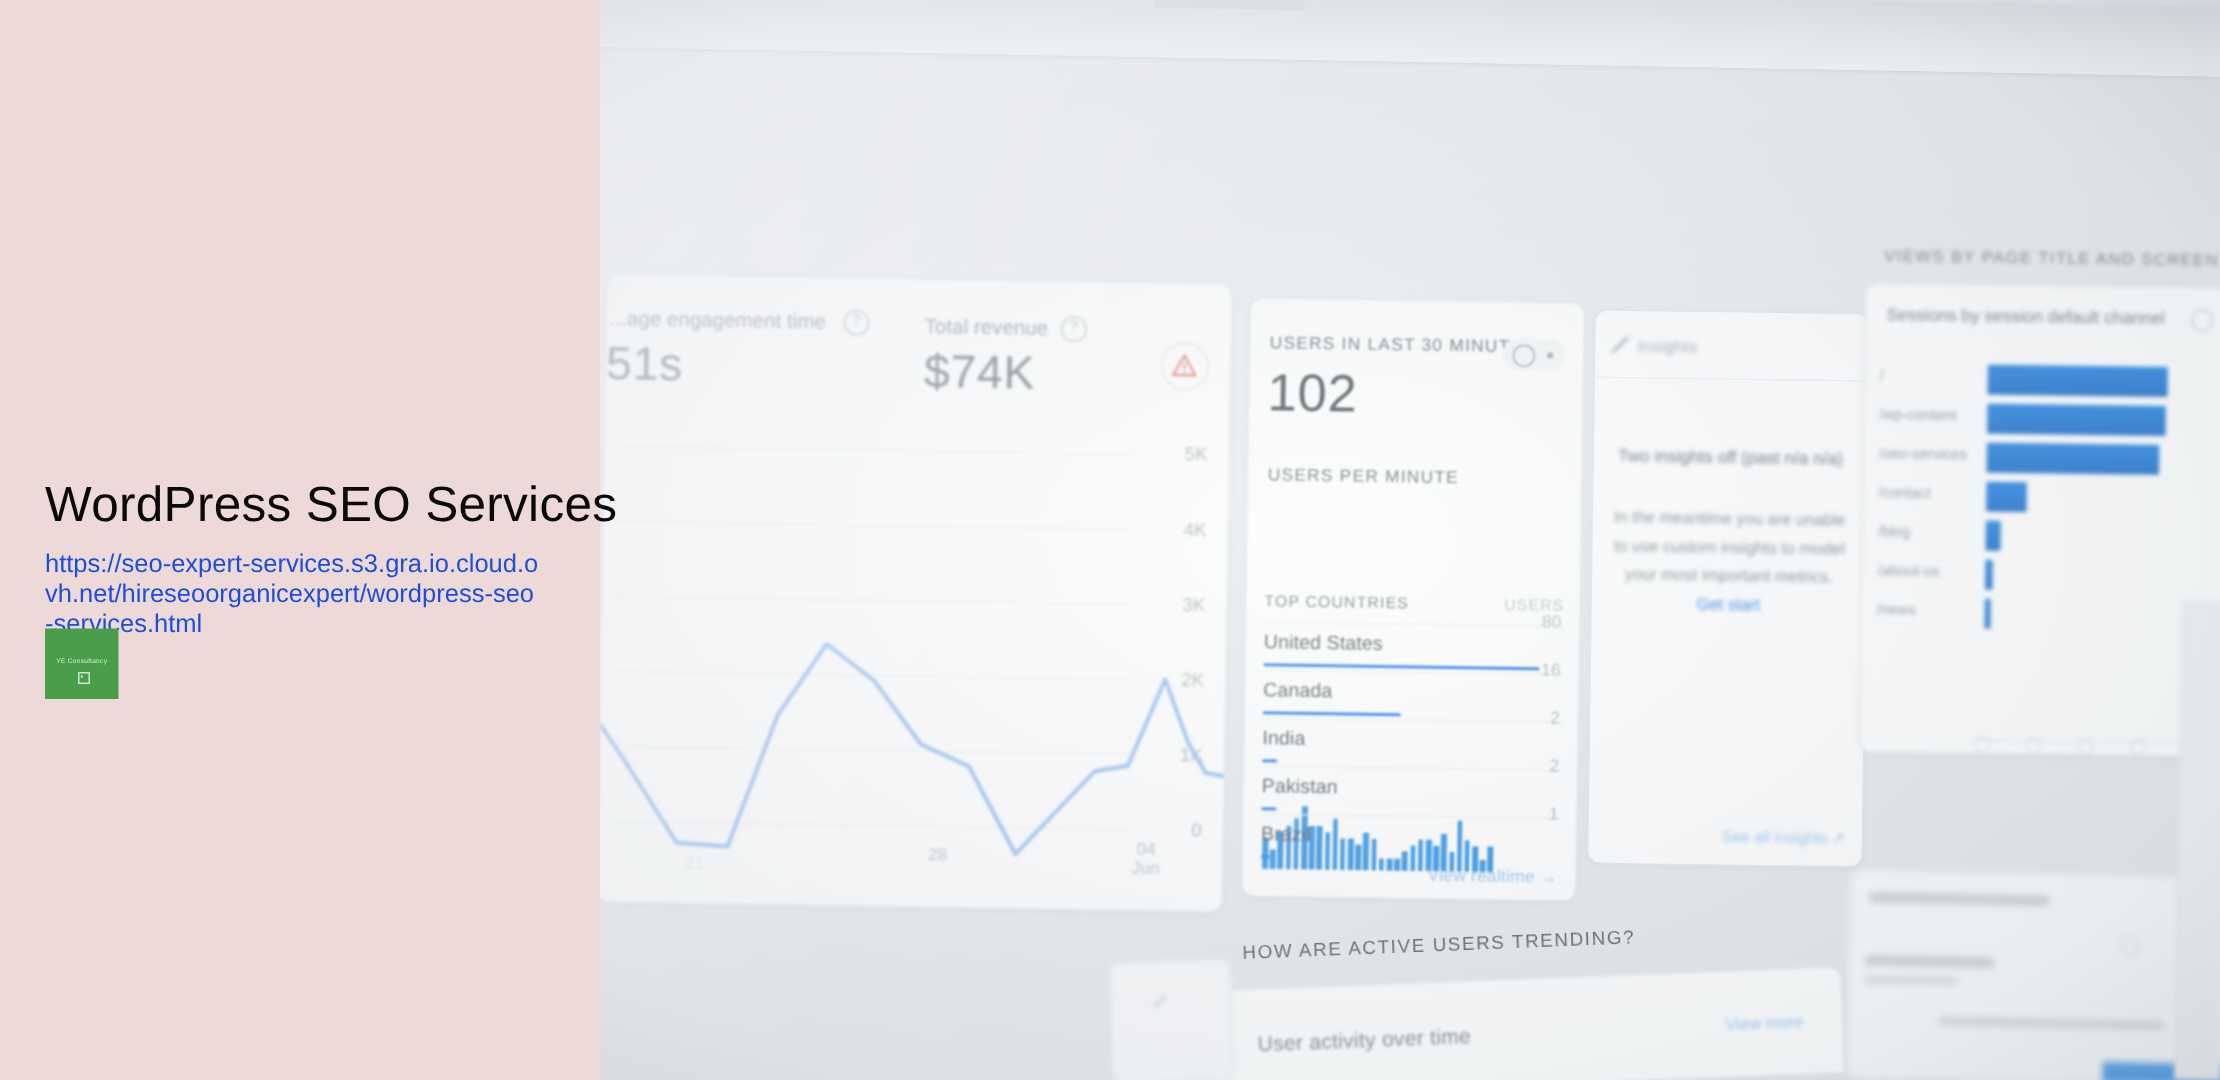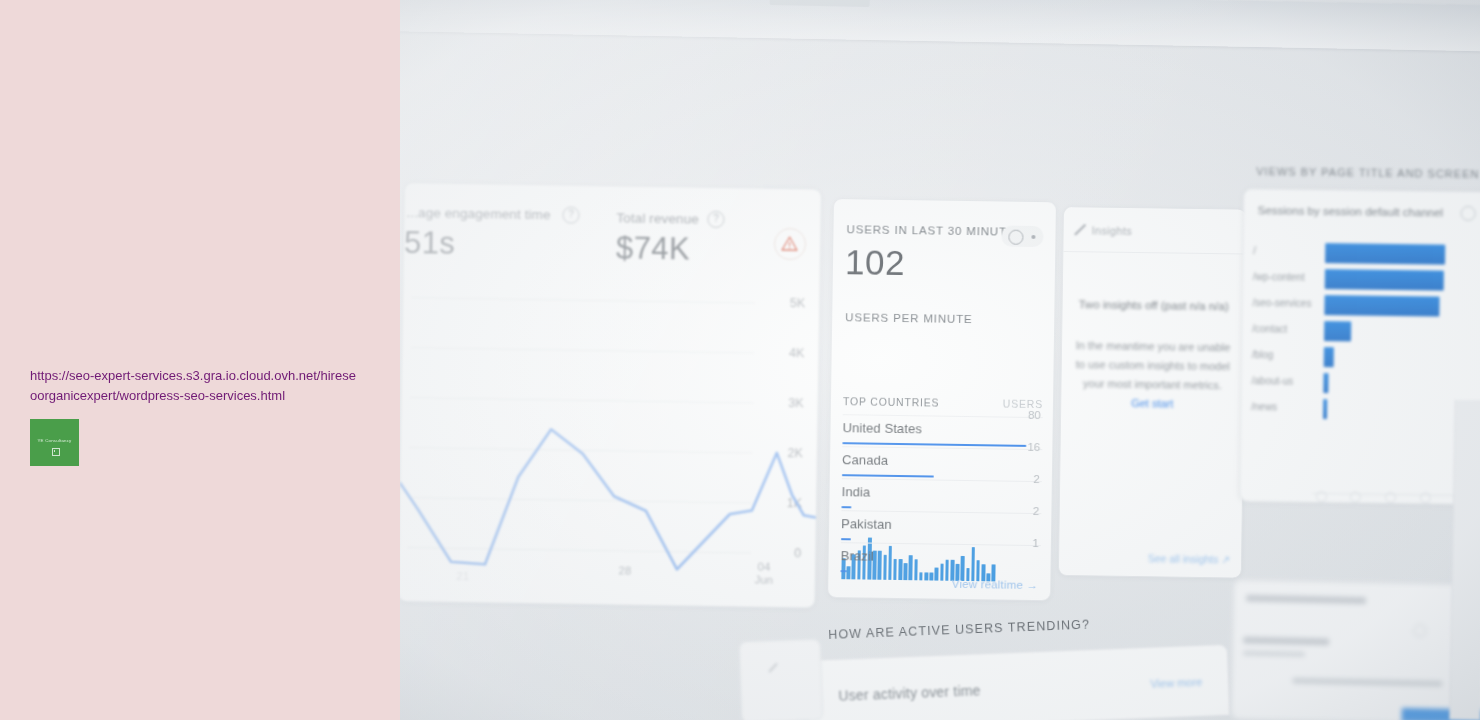--- a/index.html
+++ b/index.html
@@ -234,21 +234,21 @@
     position:absolute;left:0;top:0;width:400px;height:720px;
     background:#eed9d9;
   }
   .panel-title{
     position:absolute;left:30px;top:313px;width:420px;
     font-size:33px;line-height:45px;color:#0a0a0a;font-weight:400;
     white-space:nowrap;letter-spacing:.2px;
   }
   .panel-url{
     position:absolute;left:30px;top:366px;width:330px;
-    font-size:13px;line-height:20px;color:#701a75;word-break:break-all;
+    font-size:17px;line-height:20px;color:#1d4ed8;word-break:break-all;
   }
   .logo{
     position:absolute;left:30px;top:419px;width:49px;height:47px;
     background:#4a9e4a;
   }
   .logo .lt{
     position:absolute;left:0;right:0;top:19px;text-align:center;
     font-size:4.4px;color:#d8ecd8;letter-spacing:.2px;filter:blur(.35px);
   }
   .logo .li{
@@ -479,20 +479,21 @@
         <span class="b"></span>
     </div>
 
     <div id="card-rightedge" style="filter:blur(1.6px);"></div>
 
     <div class="screen-sheen"></div>
     <div class="vignette"></div>
   </div>
 
   <div class="panel">
+    <div class="panel-title">WordPress SEO Services</div>
     <div class="panel-url">https://seo-expert-services.s3.gra.io.cloud.ovh.net/hireseoorganicexpert/wordpress-seo-services.html</div>
     <div class="logo">
       <span class="lt">YE Consultancy</span>
       <span class="li"></span>
     </div>
   </div>
 
 </div>
 
 </body></html>

